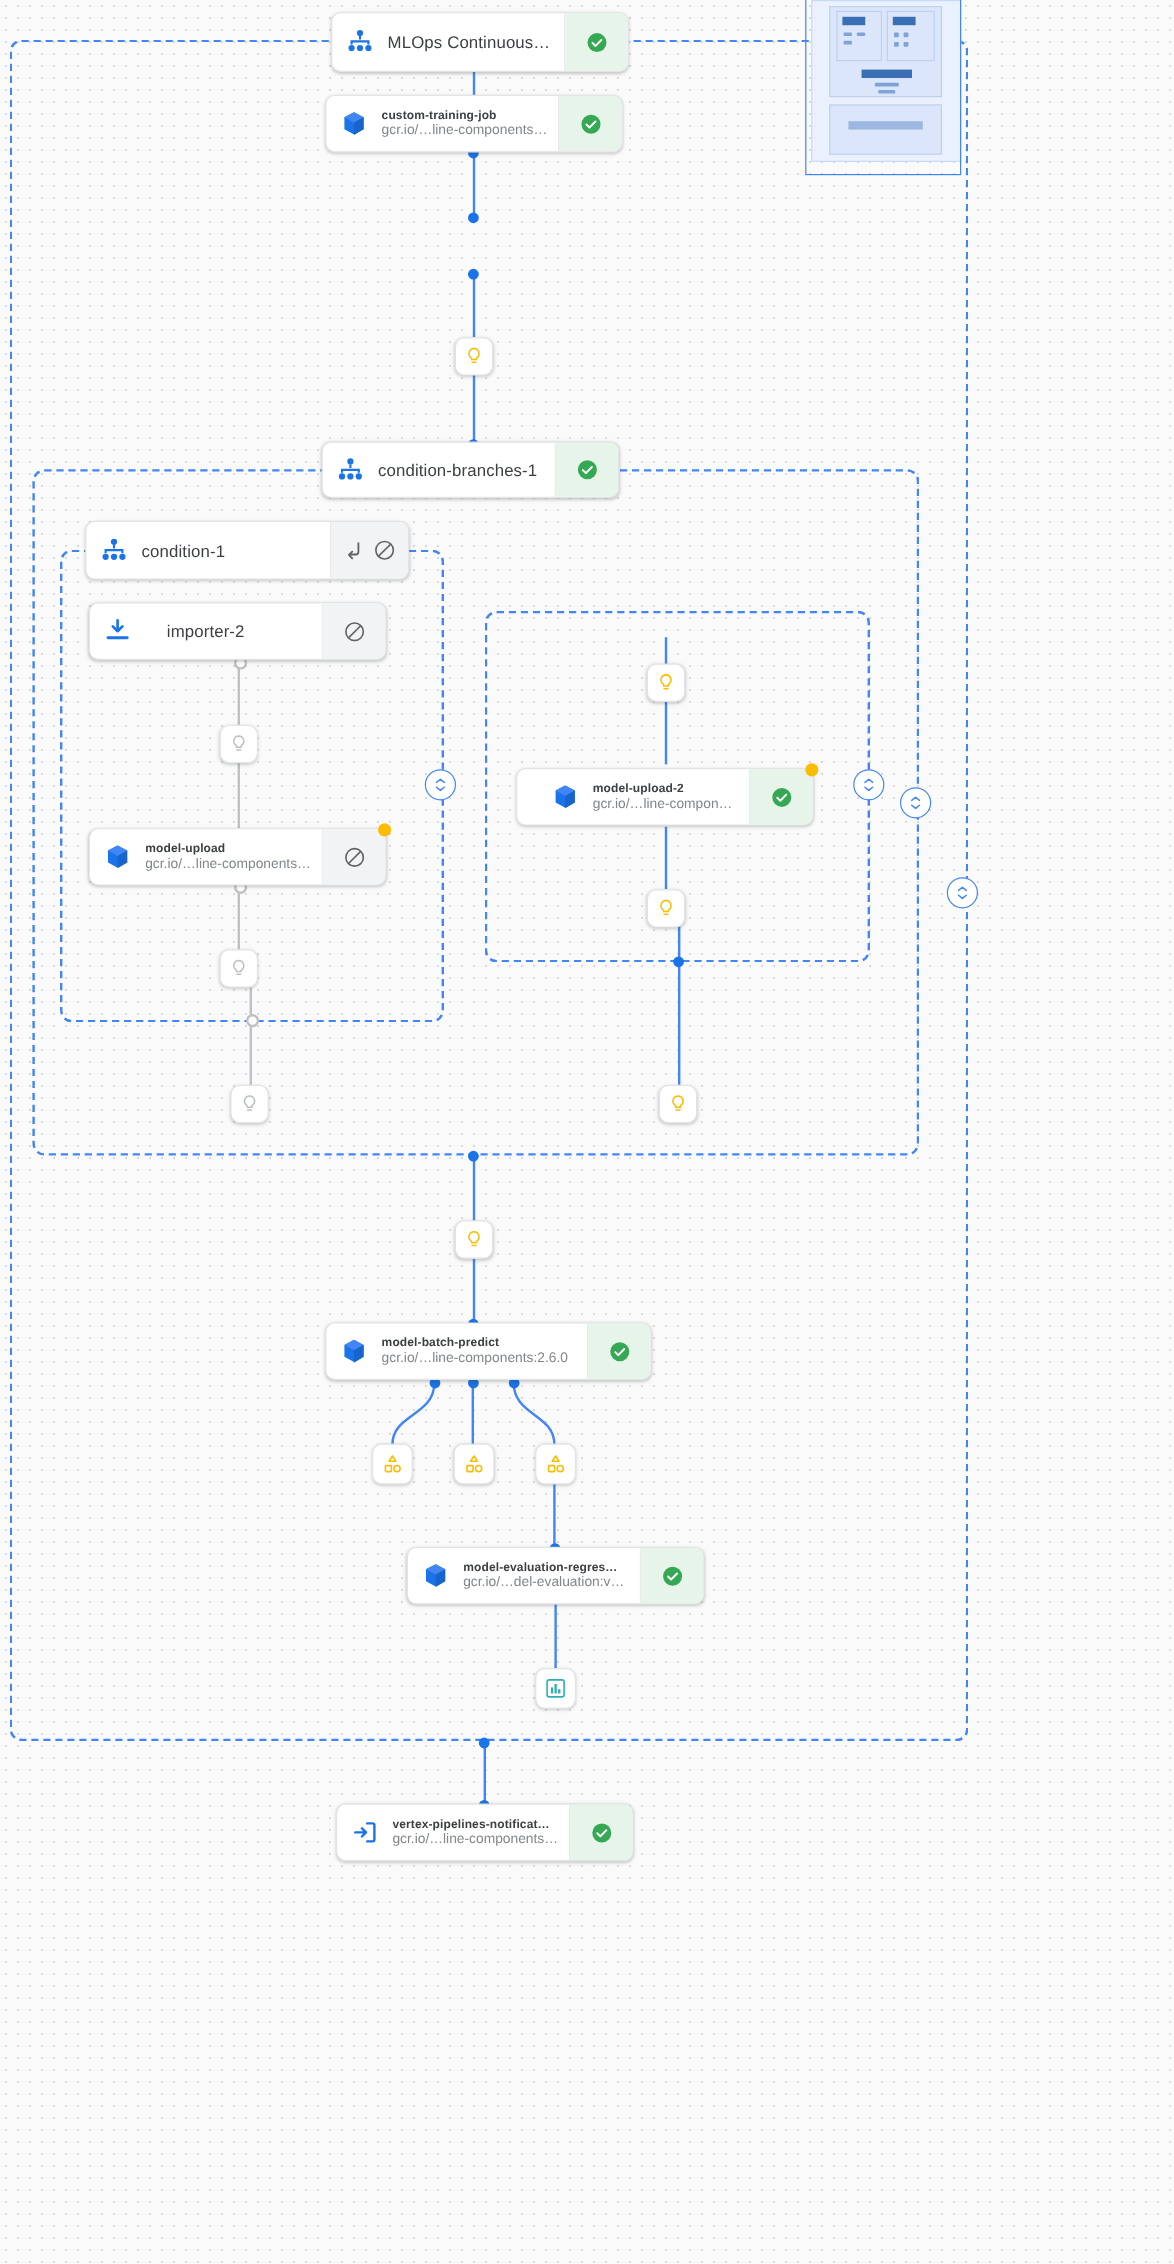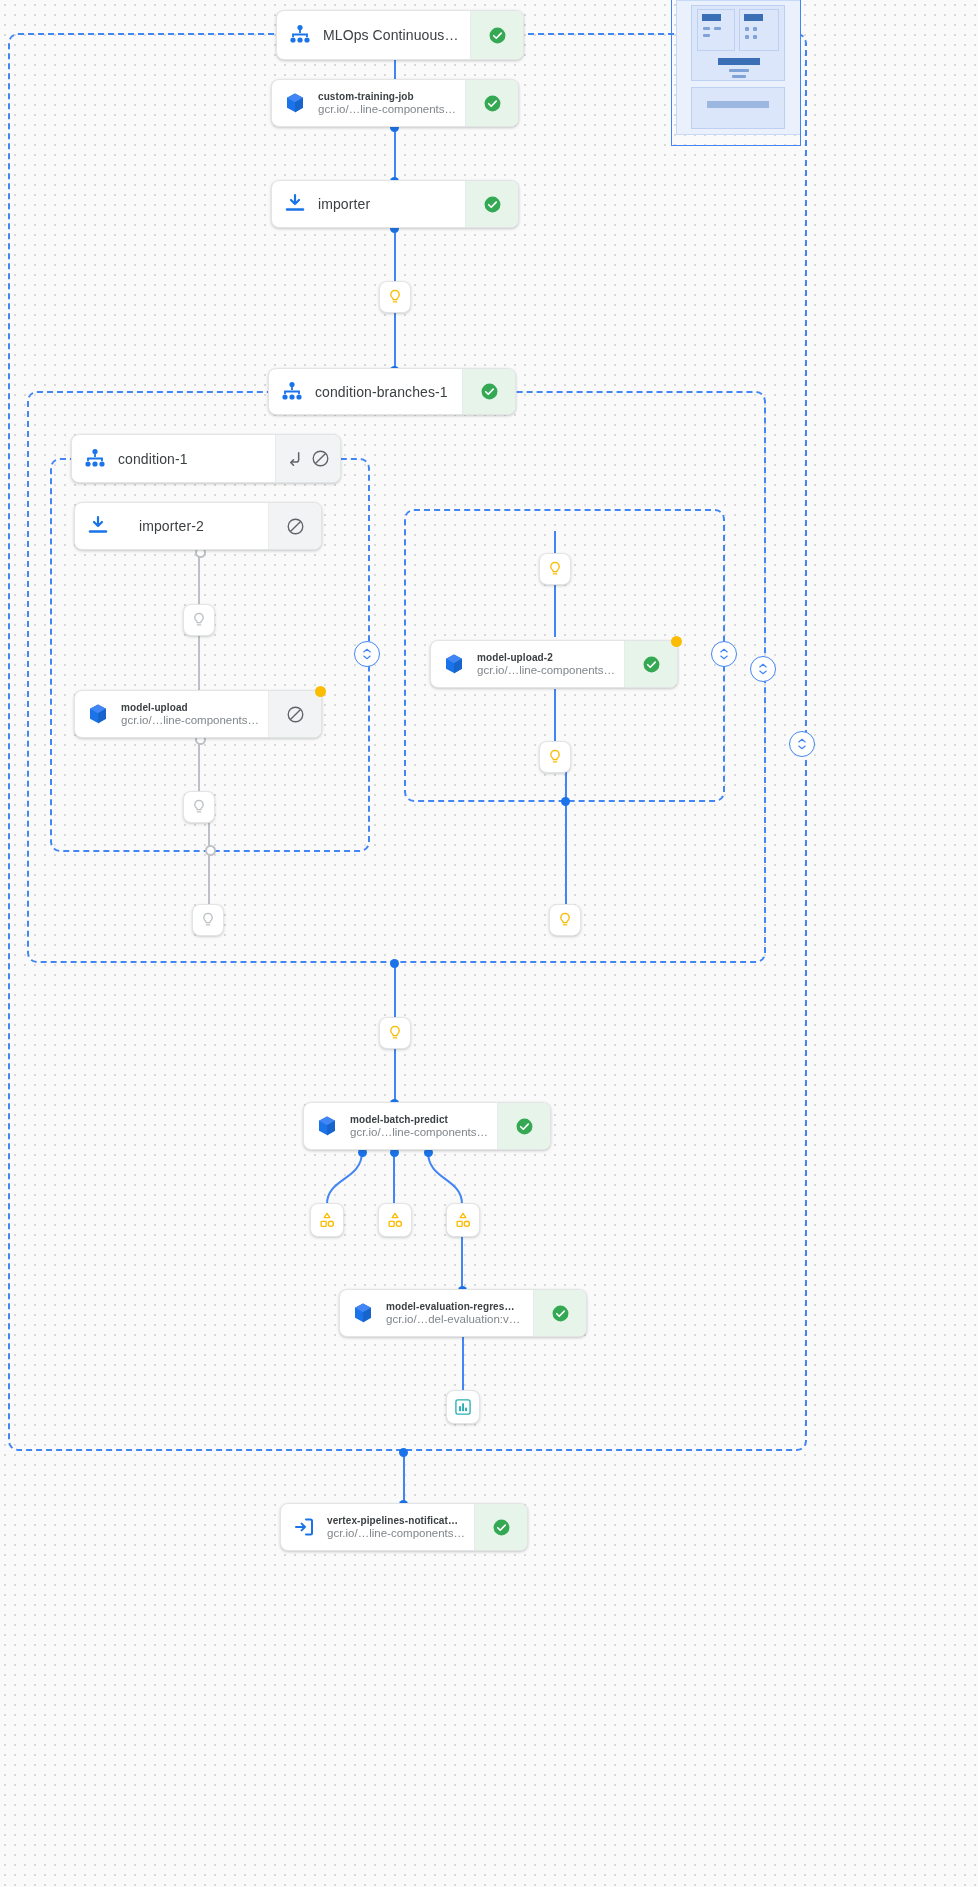--- a/index.html
+++ b/index.html
@@ -200,37 +200,20 @@
       <div class="sub">gcr.io/…line-components:2.6.0</div>
     </div>
     <div class="statusbox ok">
       <svg width="19" height="19" viewBox="0 0 24 24">
           <circle cx="12" cy="12" r="10" fill="#34a853"></circle>
           <path d="M7.2 12.3l3.2 3.2 6.3-6.4" stroke="#fff" stroke-width="2.1" fill="none" stroke-linecap="round" stroke-linejoin="round"></path>
         </svg>
     </div>
   </div>
 
-  <div class="node" style="left:271px;top:180px;width:248px;height:48px;">
-    <div class="icon">
-      <svg width="24" height="24" viewBox="0 0 24 24">
-          <path d="M12 3v9m0 0l-4-4m4 4l4-4" stroke="#1a73e8" stroke-width="2.2" fill="none" stroke-linecap="round" stroke-linejoin="round"></path>
-          <path d="M4 17.5h16" stroke="#1a73e8" stroke-width="2.4" stroke-linecap="round"></path>
-        </svg>
-    </div>
-    <div class="body">
-      <div class="title reg">importer</div>
-    </div>
-    <div class="statusbox ok">
-      <svg width="19" height="19" viewBox="0 0 24 24">
-          <circle cx="12" cy="12" r="10" fill="#34a853"></circle>
-          <path d="M7.2 12.3l3.2 3.2 6.3-6.4" stroke="#fff" stroke-width="2.1" fill="none" stroke-linecap="round" stroke-linejoin="round"></path>
-        </svg>
-    </div>
-  </div>
 
   <div class="mini" style="left:379px;top:281px;">
     <svg width="18" height="18" viewBox="0 0 24 24">
         <path d="M12 3.2a5.6 5.6 0 00-3.3 10.1c.5.4.8 1 .8 1.6v.6h5v-.6c0-.6.3-1.2.8-1.6A5.6 5.6 0 0012 3.2z" stroke="#fbbc04" stroke-width="1.7" fill="none"></path>
         <path d="M9.8 18.6h4.4" stroke="#fbbc04" stroke-width="1.7" stroke-linecap="round"></path>
       </svg>
   </div>
 
   <div class="node" style="left:268px;top:368px;width:248px;height:47px;">
     <div class="icon">
@@ -339,21 +322,21 @@
   </div>
 
 
   <div class="mini" style="left:539px;top:553px;">
     <svg width="18" height="18" viewBox="0 0 24 24">
         <path d="M12 3.2a5.6 5.6 0 00-3.3 10.1c.5.4.8 1 .8 1.6v.6h5v-.6c0-.6.3-1.2.8-1.6A5.6 5.6 0 0012 3.2z" stroke="#fbbc04" stroke-width="1.7" fill="none"></path>
         <path d="M9.8 18.6h4.4" stroke="#fbbc04" stroke-width="1.7" stroke-linecap="round"></path>
       </svg>
   </div>
 
-  <div class="node" style="left:430px;top:640px;width:248px;height:48px;">
+  <div class="node" style="left:430px;top:640px;width:248px;height:48px;padding-left:17px;">
     <div class="warn-dot"></div>
     <div class="icon">
       <svg width="24" height="24" viewBox="0 0 24 24">
           <path d="M12 2.5l8 4.3v9.9l-8 4.4-8-4.4V6.8z" fill="#1a73e8"></path>
           <path d="M12 2.5l8 4.3-8 4.5-8-4.5z" fill="#4285f4"></path>
           <path d="M12 11.3v10.3l8-4.9V6.8z" fill="#1765cc"></path>
         </svg>
     </div>
     <div class="body">
       <div class="title">model-upload-2</div>
@@ -381,21 +364,21 @@
       </svg>
   </div>
 
   <div class="mini" style="left:379px;top:1017px;">
     <svg width="18" height="18" viewBox="0 0 24 24">
         <path d="M12 3.2a5.6 5.6 0 00-3.3 10.1c.5.4.8 1 .8 1.6v.6h5v-.6c0-.6.3-1.2.8-1.6A5.6 5.6 0 0012 3.2z" stroke="#fbbc04" stroke-width="1.7" fill="none"></path>
         <path d="M9.8 18.6h4.4" stroke="#fbbc04" stroke-width="1.7" stroke-linecap="round"></path>
       </svg>
   </div>
 
-  <div class="node" style="left:271px;top:1102px;width:248px;height:48px;margin-left:32px;">
+  <div class="node" style="left:271px;top:1102px;width:272px;height:48px;">
     <div class="icon">
       <svg width="24" height="24" viewBox="0 0 24 24">
           <path d="M12 2.5l8 4.3v9.9l-8 4.4-8-4.4V6.8z" fill="#1a73e8"></path>
           <path d="M12 2.5l8 4.3-8 4.5-8-4.5z" fill="#4285f4"></path>
           <path d="M12 11.3v10.3l8-4.9V6.8z" fill="#1765cc"></path>
         </svg>
     </div>
     <div class="body">
       <div class="title">model-batch-predict</div>
       <div class="sub">gcr.io/…line-components:2.6.0</div>

